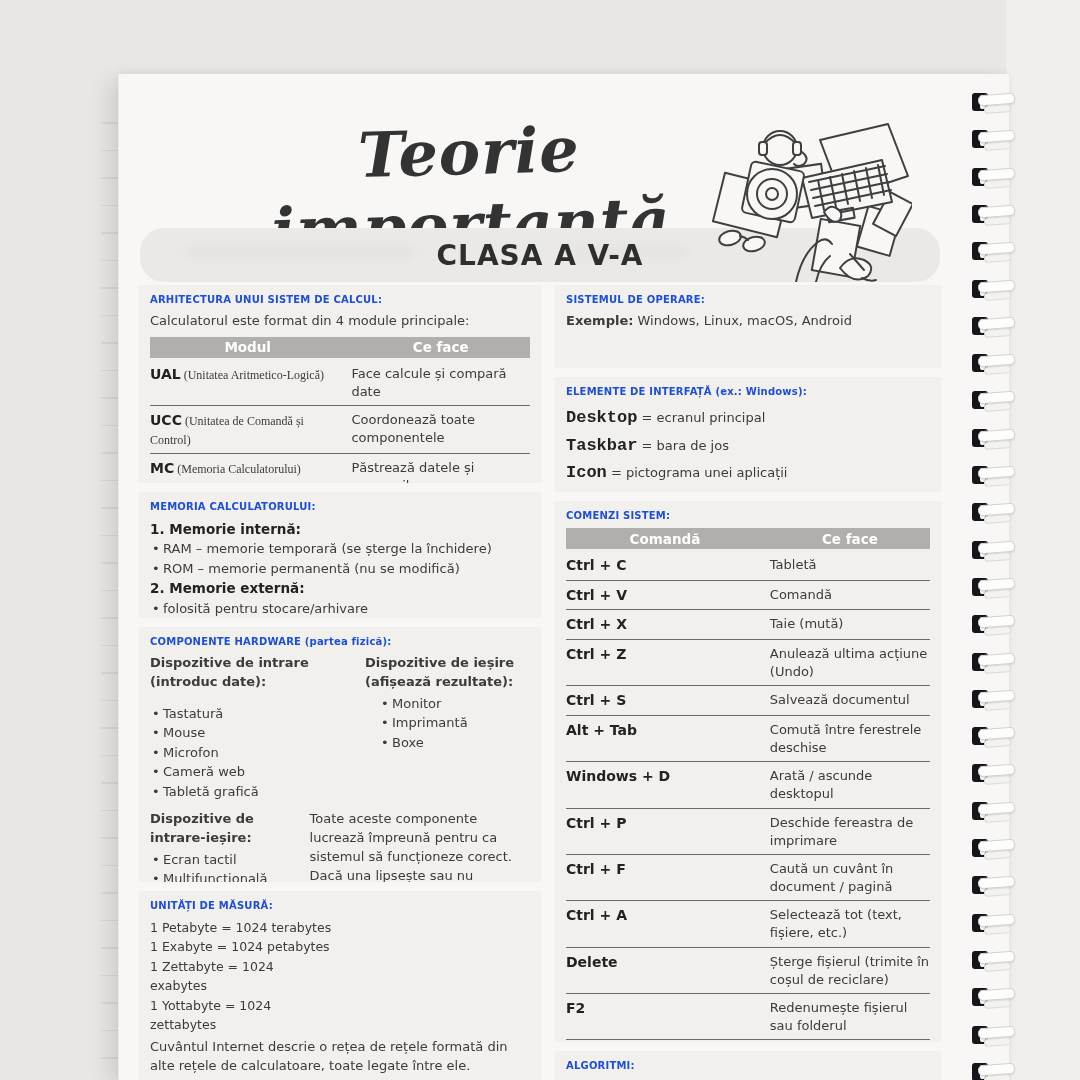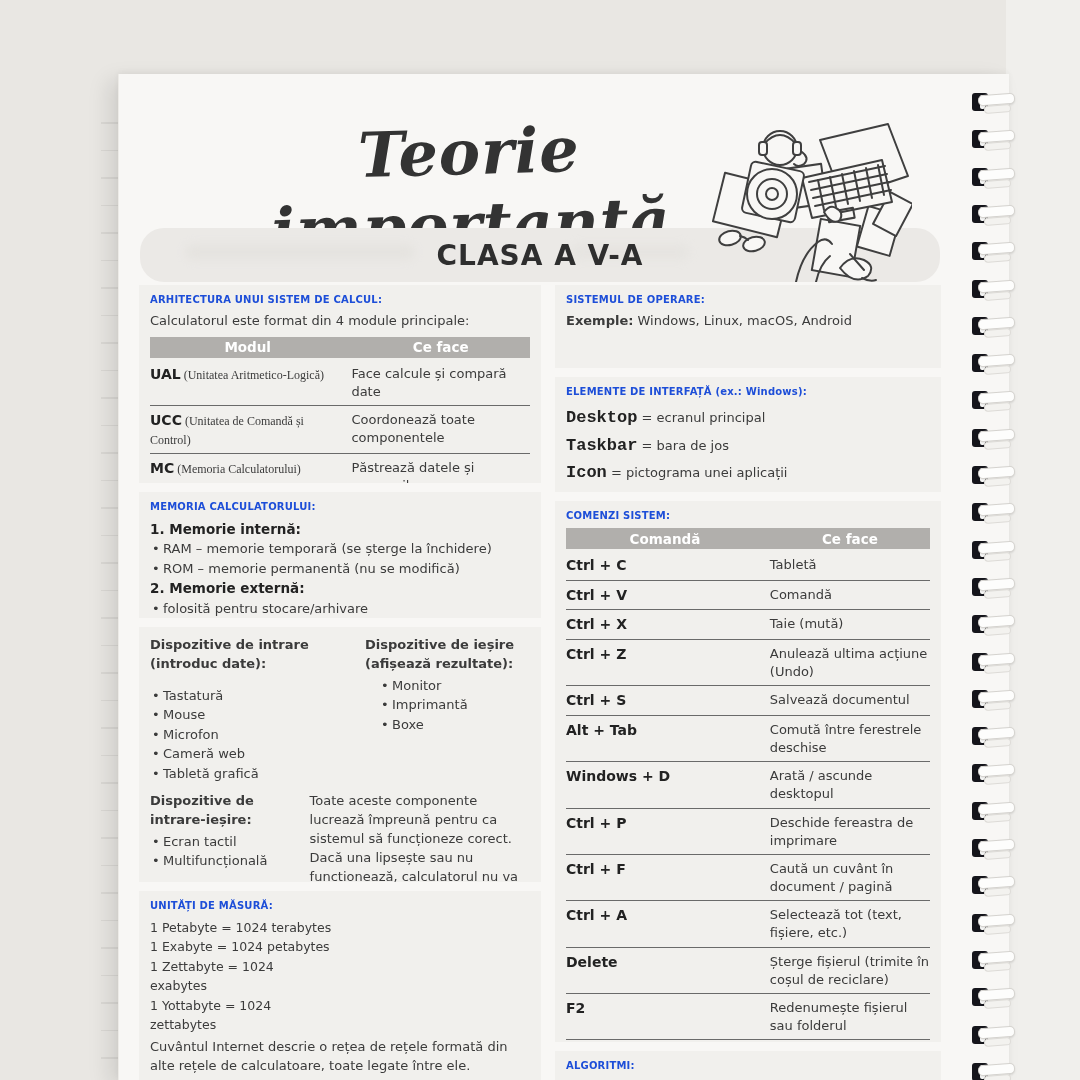--- a/index.html
+++ b/index.html
@@ -152,20 +152,21 @@
   <section class="panel" style="left:139px;top:492px;width:402px;height:126px">
     <div class="h">MEMORIA CALCULATORULUI:</div>
     <div class="num">1. Memorie internă:</div>
     <div class="li">RAM – memorie temporară (se șterge la închidere)</div>
     <div class="li">ROM – memorie permanentă (nu se modifică)</div>
     <div class="num">2. Memorie externă:</div>
     <div class="li">folosită pentru stocare/arhivare</div>
   </section>
 
   <section class="panel" style="left:139px;top:627px;width:402px;height:255px">
+    <div class="h">COMPONENTE HARDWARE (partea fizică):</div>
     <div class="two-col">
       <div style="width:55%;padding-right:8px;box-sizing:border-box">
         <div class="body-t bold" style="margin-bottom:12px">Dispozitive de intrare (introduc date):</div>
         <div class="li">Tastatură</div>
         <div class="li">Mouse</div>
         <div class="li">Microfon</div>
         <div class="li">Cameră web</div>
         <div class="li">Tabletă grafică</div>
       </div>
       <div style="width:45%;padding-left:6px;box-sizing:border-box">

